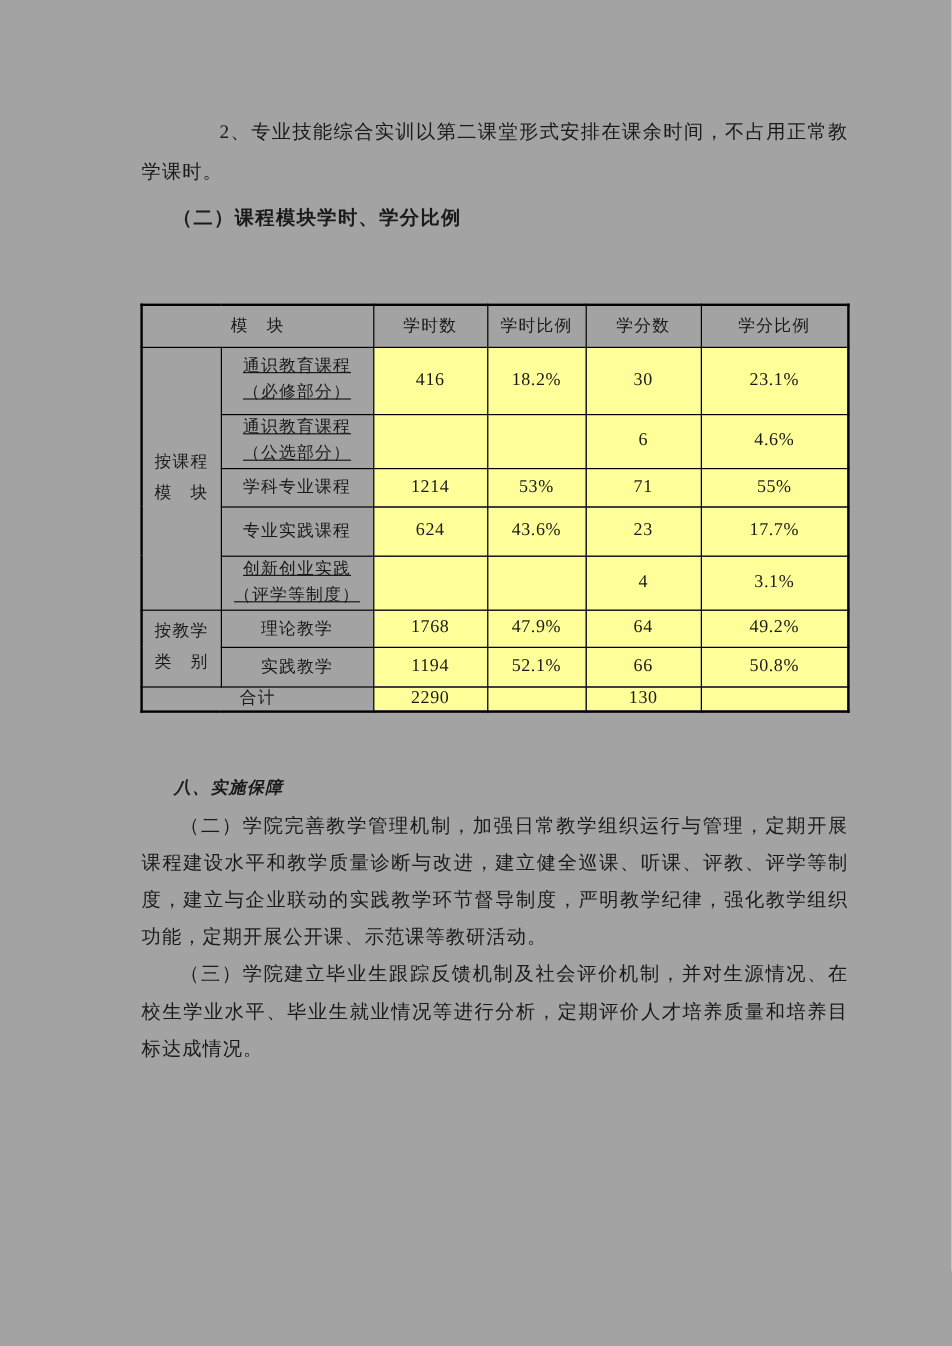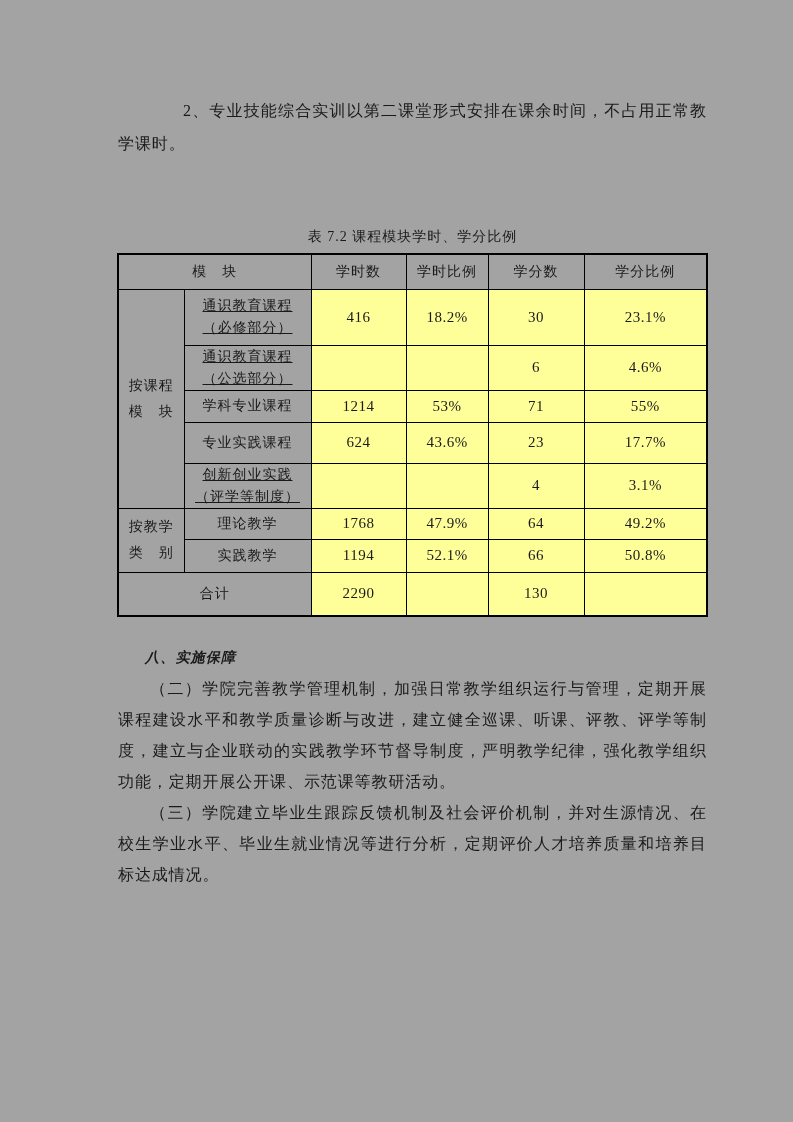--- a/index.html
+++ b/index.html
@@ -38,42 +38,42 @@
     text-align:center;vertical-align:middle;
     font-size:14px;letter-spacing:1px;
     padding:0 2px;overflow:hidden;
   }
   table.modtab td.val{font-size:15px;letter-spacing:0.5px;}
   table.modtab td.y{background:#FFFF99;}
   table.modtab td.two{white-space:pre-line;line-height:22px;text-decoration:underline;}
   table.modtab td.grp{white-space:pre-line;line-height:26px;}
   tr.h-hdr{height:35px;} tr.h-r1{height:56px;} tr.h-r2{height:43px;}
   tr.h-r3{height:32px;}  tr.h-r4{height:41px;} tr.h-r5{height:42px;}
-  tr.h-r6{height:31px;}  tr.h-r7{height:33px;} tr.h-r8{height:44px;}
+  tr.h-r6{height:31px;}  tr.h-r7{height:33px;} tr.h-r8{height:21px;}
 
   
   .sec8{position:absolute;left:118px;width:589px;top:642px;}
   .sec8 h3{
     margin:0;font-size:14px;font-weight:bold;letter-spacing:1.2px;
     line-height:31px;padding-left:27px;font-style:italic;
   }
   .sec8 p{
     margin:0;font-size:16px;line-height:31px;letter-spacing:0.9px;
     text-align:justify;text-indent:32px;
   }
 </style>
 </head>
 <body>
 
 <div class="page">
 
   <p class="para-top">2、专业技能综合实训以第二课堂形式安排在课余时间，不占用正常教学课时。</p>
 
+  <h3 class="heading-sub">（二）课程模块学时、学分比例</h3>
 
-  <div class="table-caption">表 7.2 课程模块学时、学分比例</div>
 
   <table class="modtab">
     <colgroup>
       <col style="width:66px">
         <col style="width:127px">
         <col style="width:95px">
       <col style="width:82px">
         <col style="width:96px">
         <col style="width:123px">
     </colgroup>

